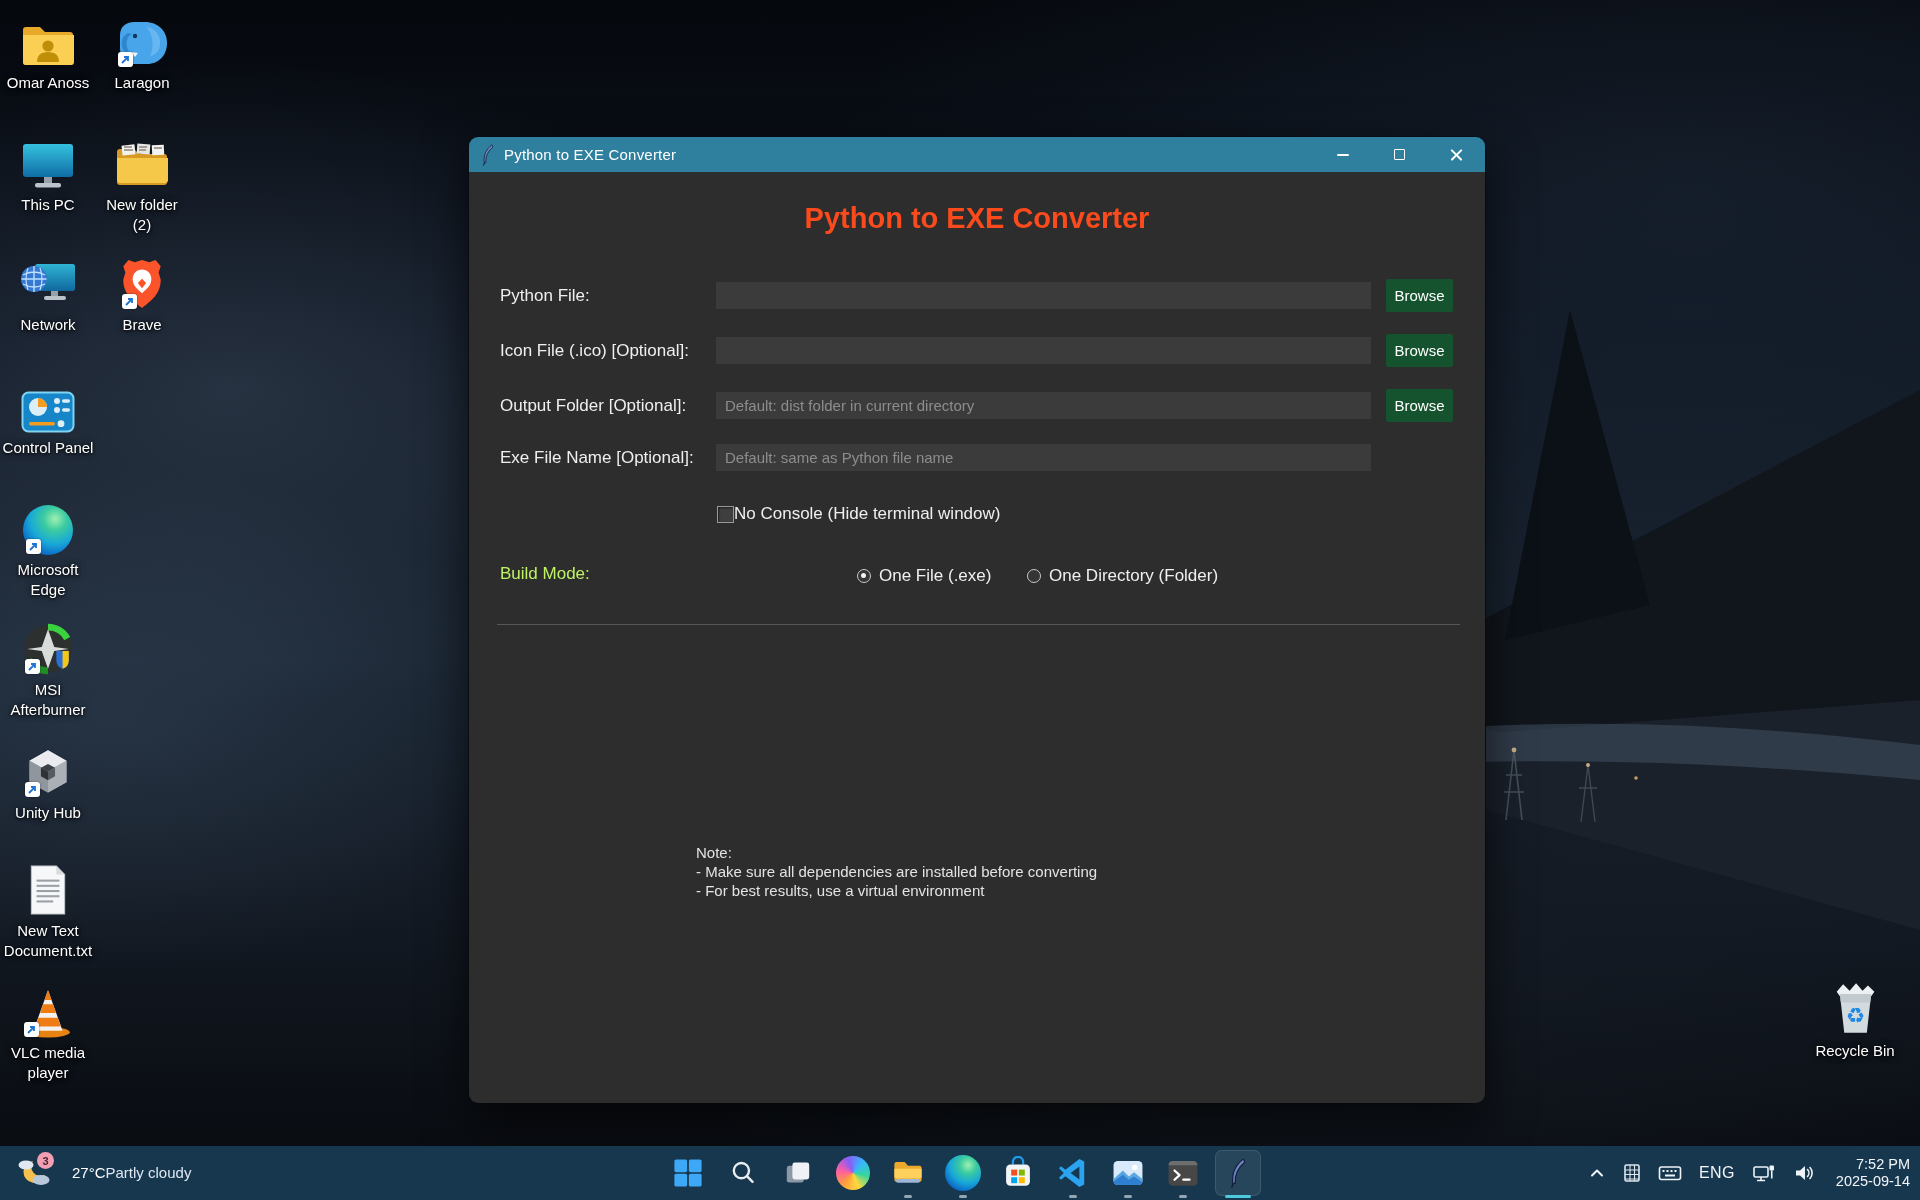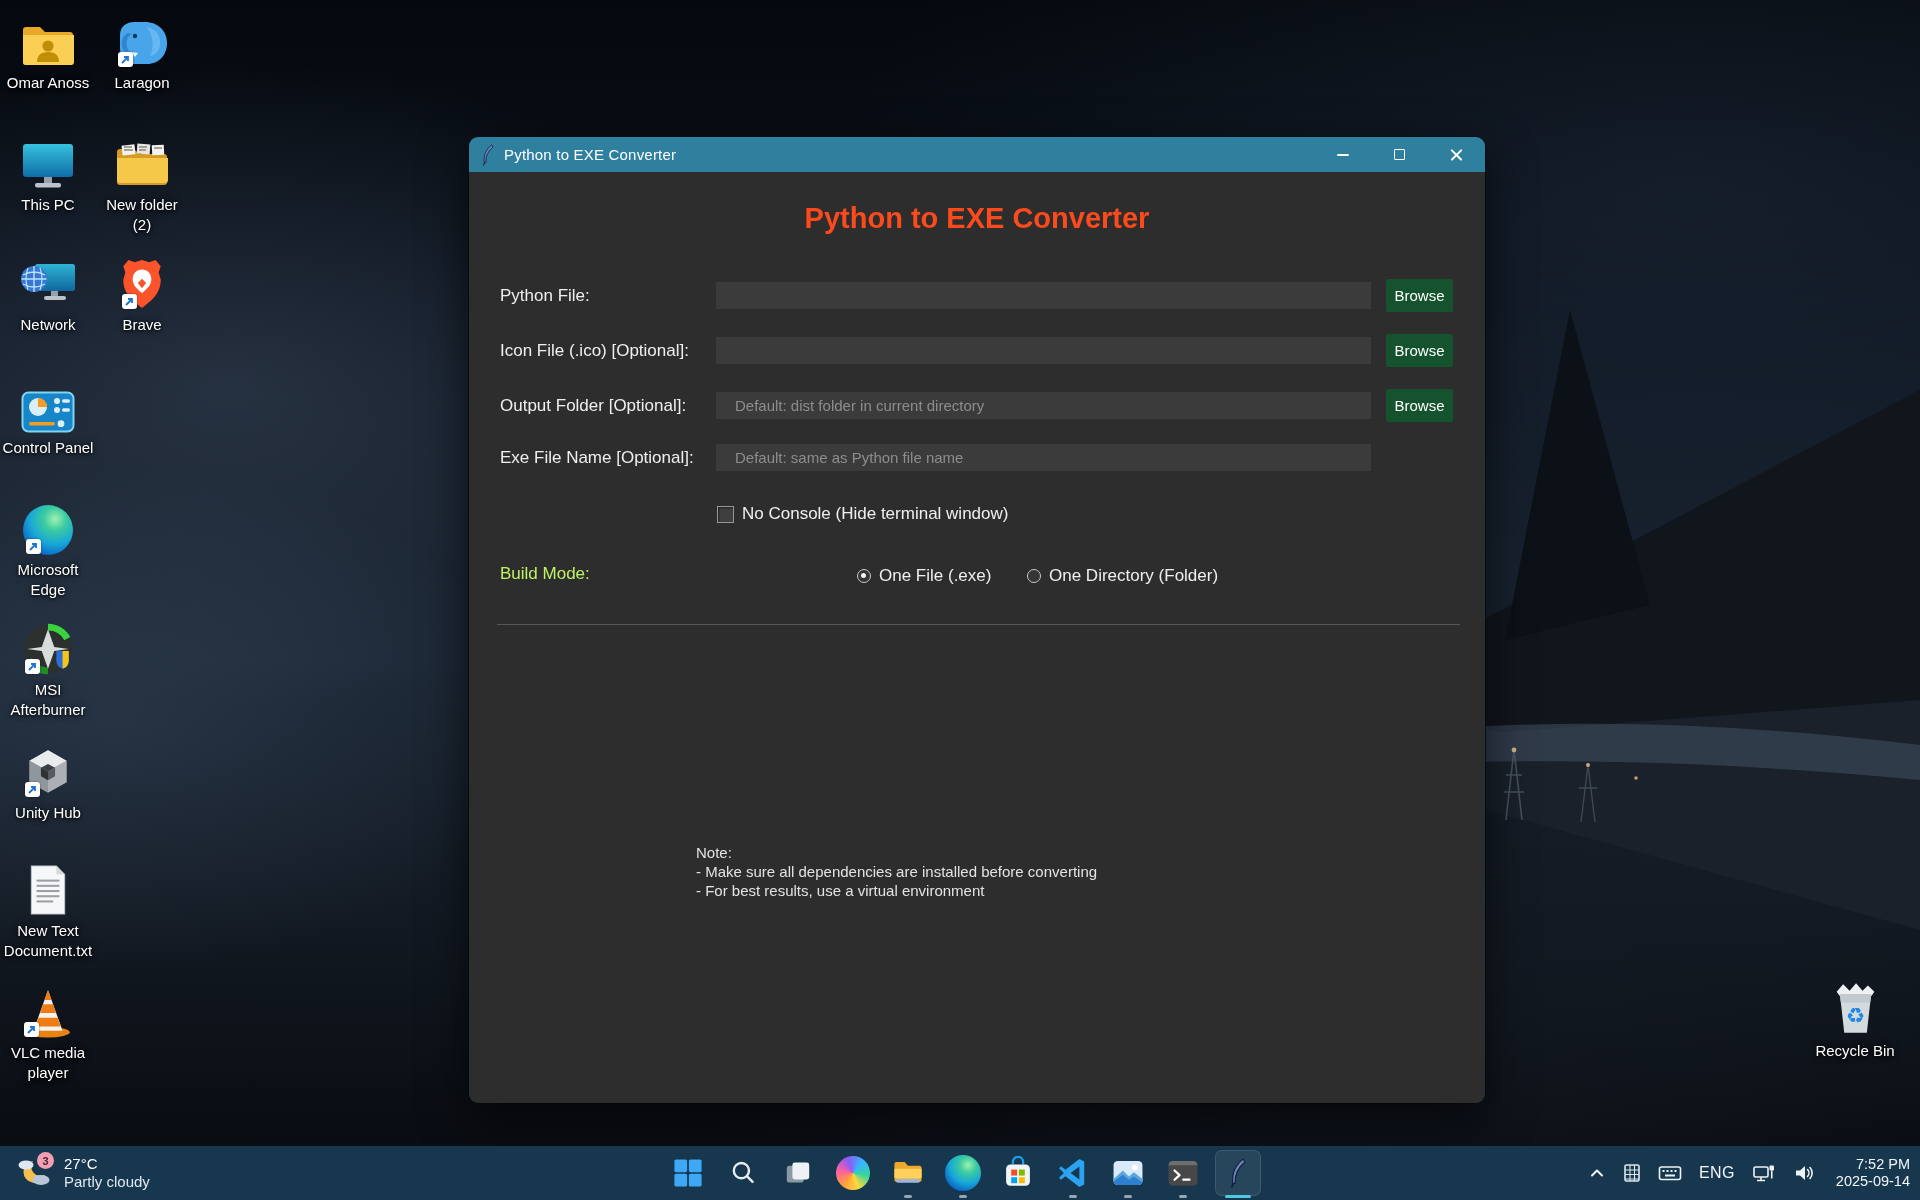--- a/index.html
+++ b/index.html
@@ -44,28 +44,28 @@
   .glyph-max{width:11px;height:11px;border:1.6px solid #fff;border-radius:1px}
   .glyph-close{position:relative;width:13px;height:13px}
   .glyph-close::before,.glyph-close::after{content:"";position:absolute;left:-1px;top:5.5px;width:15px;height:1.8px;background:#fff;border-radius:1px}
   .glyph-close::before{transform:rotate(45deg)}.glyph-close::after{transform:rotate(-45deg)}
 
   .win-body{position:absolute;top:35px;left:0;right:0;bottom:0;background:#2d2d2d;border-radius:0 0 9px 9px}
   .heading{position:absolute;top:30px;left:0;right:0;text-align:center;font-size:29px;font-weight:bold;color:#fb4a1b}
 
   .f-label{position:absolute;left:31px;width:214px;height:27px;line-height:27px;font-size:17px;color:#efefef}
   .f-entry{position:absolute;left:247px;width:655px;height:27px;background:#3b3b3b;border:none;outline:none;
-    padding:0 19px;font-family:inherit;font-size:15px;color:#dcdcdc}
+    padding:0 9px;font-family:inherit;font-size:15px;color:#dcdcdc}
   .f-entry::placeholder{color:#8d8d8d;opacity:1}
   .browse{position:absolute;left:917px;width:67px;height:33px;background:#14532d;color:#fff;border:none;
     font-family:inherit;font-size:15px;border-radius:2px;display:flex;align-items:center;justify-content:center;cursor:pointer}
 
   .cb-row{position:absolute;left:248px;top:332px;display:flex;align-items:center}
   .checkbox{width:17px;height:17px;background:#3f3f3f;border:1px solid #989898;box-shadow:inset 1px 1px 2px rgba(0,0,0,.5)}
-  .cb-label{margin-left:8px;font-size:17px;color:#efefef}
+  .cb-label{font-size:17px;color:#efefef}
 
   .bm-label{position:absolute;left:31px;top:388px;height:27px;line-height:27px;font-size:17px;color:#bef264}
   .bm-option{position:absolute;display:flex;align-items:center;top:394px}
   .bm-option.o1{left:388px}.bm-option.o2{left:558px}
   .radio{width:14px;height:14px;border-radius:50%;border:1.6px solid #c8c8c8;background:#353535;position:relative}
   .radio.on::after{content:"";position:absolute;left:3.2px;top:3.2px;width:5px;height:5px;border-radius:50%;background:#f2f2f2}
   .bm-option span.lab{margin-left:8px;font-size:17px;color:#efefef}
 
   .separator{position:absolute;left:28px;top:452px;width:963px;height:1px;background:#575757}
 
@@ -73,21 +73,21 @@
     color:#fffde8;font-family:inherit;font-size:22px;font-weight:bold;border-radius:2px;cursor:pointer;letter-spacing:.3px}
 
   .note{position:absolute;left:227px;top:671px;font-size:15px;color:#e3e3e3;line-height:19px}
 
   
   .taskbar{position:absolute;left:0;bottom:0;width:1920px;height:54px;background:#17374f}
   .weather{position:absolute;left:14px;top:0;height:54px;display:flex;align-items:center}
   .weather-art{position:relative;width:42px;height:38px}
   .weather-badge{position:absolute;right:2px;top:-2px;width:17px;height:17px;border-radius:50%;background:#f0a0b2;
     color:#4c2230;font-size:11px;font-weight:bold;display:flex;align-items:center;justify-content:center}
-  .weather-text{margin-left:8px;display:flex;flex-direction:column;justify-content:space-between}
+  .weather-text{margin-left:16px;display:flex;flex-direction:row;justify-content:space-between}
   .weather-temp{font-size:15px;color:#fff;line-height:18px}
   .weather-cond{font-size:15px;color:#dfe8f2;line-height:18px}
 
   .tb-center{position:absolute;left:660px;top:0;height:54px;display:flex}
   .slot{width:55px;height:54px;display:flex;align-items:center;justify-content:center;position:relative}
   .run-dot{position:absolute;bottom:2px;left:50%;transform:translateX(-50%);width:8px;height:3px;border-radius:2px;background:#93a6b5}
   .active-box{width:46px;height:46px;border-radius:7px;background:rgba(255,255,255,.07);
     border:1px solid rgba(255,255,255,.11);display:flex;align-items:center;justify-content:center}
   .active-pill{position:absolute;bottom:2px;left:50%;transform:translateX(-50%);width:26px;height:3.5px;border-radius:2px;background:#4ec9dd}
 

